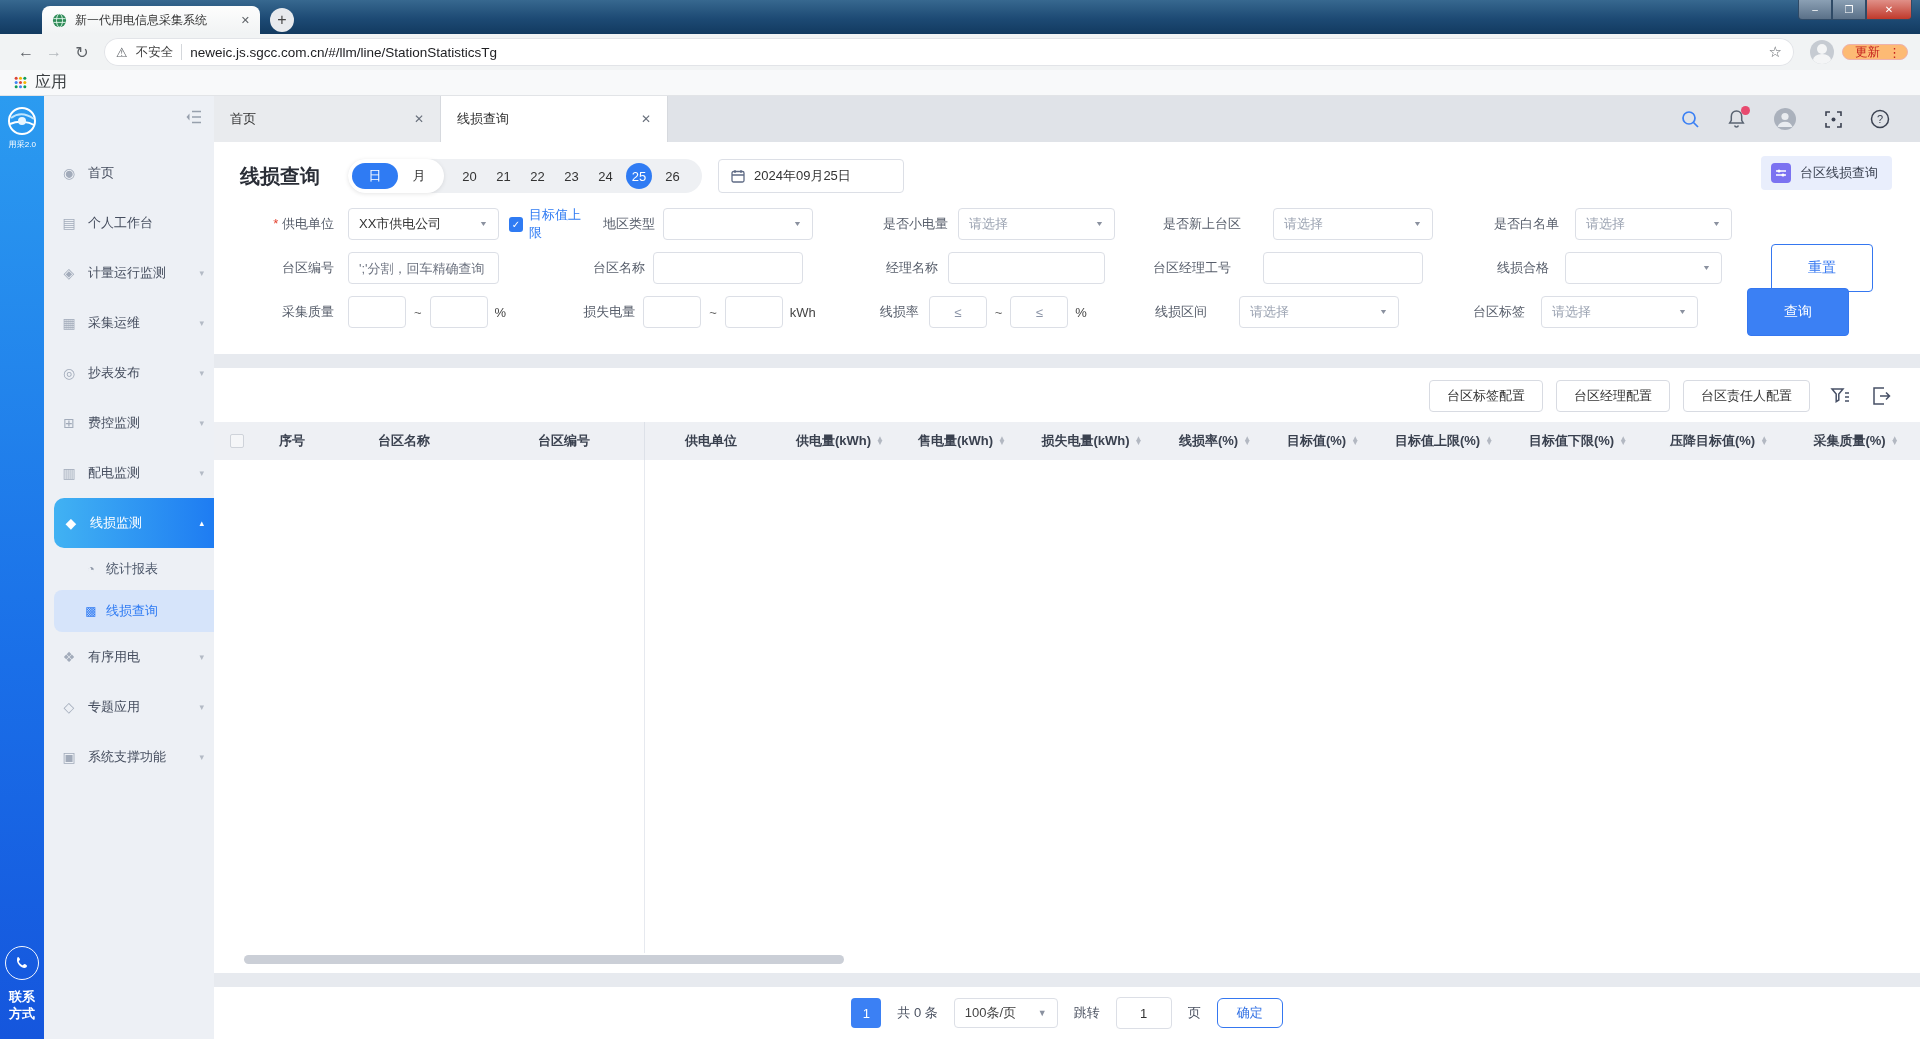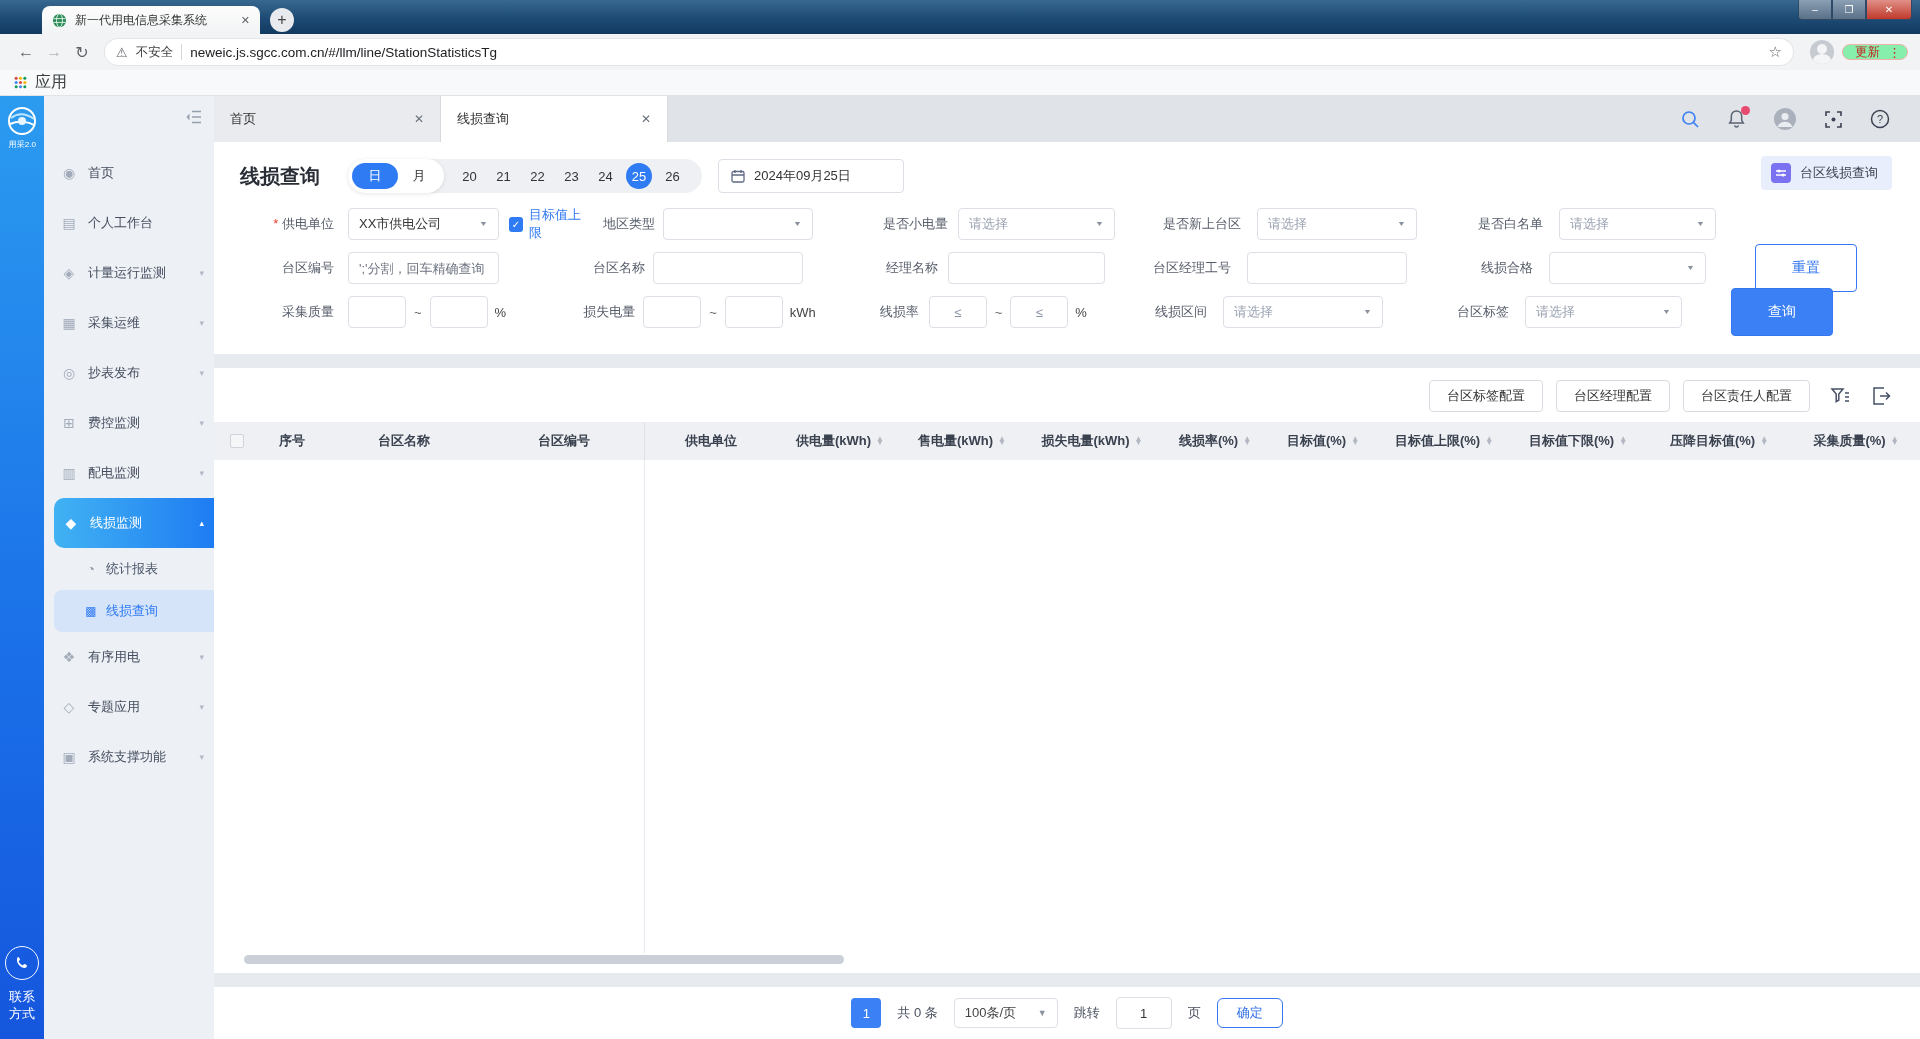--- a/index.html
+++ b/index.html
@@ -22,32 +22,32 @@
   .navic.dis{color:#b4b8bd}
   .omnibox{flex:1;height:28px;background:#fff;border-radius:14px;box-shadow:inset 0 0 0 1px #e2e4e8;display:flex;align-items:center;padding:0 12px;margin:0 8px;gap:8px}
   .warnic{color:#5f6368;font-size:13px}
   .sec{color:#404040;font-size:12.5px}
   .vsep{width:1px;height:16px;background:#d4d7db}
   .url{font-size:13.5px;color:#202124}
   .star{margin-left:auto;color:#5f6368;font-size:15px}
   .chravatar{width:24px;height:24px;border-radius:50%;background:#c6cbd2;position:relative;overflow:hidden;margin:0 8px}
   .chravatar i{position:absolute;left:7px;top:4px;width:10px;height:10px;border-radius:50%;background:#f4f5f6}
   .chravatar b{position:absolute;left:3px;top:14px;width:18px;height:12px;border-radius:50%;background:#f4f5f6}
-  .updpill{height:16px;border:1px solid #eeb2ac;border-radius:14px;display:flex;align-items:center;gap:8px;padding:0 6px 0 12px;color:#c5221f;font-size:12.5px;background:#86efac}
+  .updpill{height:16px;border:1px solid #eeb2ac;border-radius:14px;display:flex;align-items:center;gap:8px;padding:0 6px 0 12px;color:#c5221f;font-size:12.5px;background:#fdba74}
   .kebab{font-size:13px;letter-spacing:0}
   .bookmarks{height:26px;background:#f8f9fa;border-bottom:1px solid #e2e4e7;display:flex;align-items:center;gap:8px;padding:0 14px;font-size:16px;color:#3c4043}
 
   
   .app{display:flex;height:943px}
   .strip{width:44px;background:linear-gradient(180deg,#2b9bf0 0%,#1a6fe8 60%,#1556dd 100%);display:flex;flex-direction:column;align-items:center;position:relative;flex-shrink:0}
   .logo{margin-top:10px}
   .logotxt{color:#fff;font-size:9px;margin-top:2px;white-space:nowrap;transform:scale(.9)}
   .contact{position:absolute;bottom:16px;display:flex;flex-direction:column;align-items:center;gap:8px}
   .phc{width:34px;height:34px;border:1.5px solid rgba(255,255,255,.95);border-radius:50%}
-  .ctxt{color:#fff;font-size:13px;font-weight:normal;line-height:1.35;text-align:center}
+  .ctxt{color:#fff;font-size:13px;font-weight:bold;line-height:1.35;text-align:center}
 
   .menu{width:170px;background:#edf0f5;position:relative;padding-top:52px;flex-shrink:0}
   .fold{position:absolute;top:14px;right:12px;color:#97a0ad}
   .mitem{height:50px;display:flex;align-items:center;gap:10px;padding-left:16px;font-size:13px;color:#454d5e;position:relative}
   .mic{width:18px;text-align:center;color:#a2abba;font-size:14px;flex-shrink:0}
   .caret{position:absolute;right:10px;font-size:9px;color:#b3bac5}
   .mitem.active{background:linear-gradient(90deg,#41b2f3,#1e7cf2);color:#fff;margin-left:10px;padding-left:8px;border-radius:10px 0 0 10px}
   .mitem.active .mic{color:#fff}
   .mitem.active .caret{color:#fff}
   .msub{height:42px;display:flex;align-items:center;gap:8px;padding-left:40px;font-size:13px;color:#4a5568}
@@ -90,21 +90,21 @@
   input.tin{height:32px;border:1px solid #dcdfe6;border-radius:4px;padding:0 10px;font-size:13px;color:#333;outline:none;font-family:inherit}
   input.tin::placeholder{color:#6d7380}
   .sm{width:58px;text-align:center;padding:0 4px}
   .lte{color:#8a93a6}
   .tld{margin:0 8px;color:#666}
   .unit{margin-left:7px;color:#444}
   .chk{display:flex;align-items:center;gap:6px;margin-left:10px;width:80px;flex-shrink:0}
   .box{width:15px;height:15px;border-radius:3px;background:#2f7bf3;color:#fff;font-size:10px}
   .chkl{color:#2f7bf3;font-size:13px}
   .l1{width:94px}.l2{width:146px}.l2a{width:66px}.l3{width:135px}.l4{width:126px}.l5{width:126px}
-  .m1{margin-right:14px}.m2{margin-right:8px}.m3{margin-right:10px}.m4{margin-right:16px}.m5{margin-right:16px}
+  .m1{margin-right:14px}.m2{margin-right:8px}.m3{margin-right:10px}.m4{margin-right:32px}.m5{margin-right:16px}
   .c1{width:151px}.c2{width:150px}.c3{width:157px}.c4{width:160px}.c5{width:157px}
   .g2l3{width:129px}.g3l3{width:103px}.g4l3{width:120px}
   .abtn{margin-left:49px;width:102px;height:48px;border-radius:4px;font-size:14px;flex-shrink:0}
   .reset{border:1px solid #3577f0;color:#3577f0;background:#fff}
   .query{border:1px solid #3577f0;color:#fff;background:#3b80f4}
 
   .card2{margin-top:14px;flex:1;display:flex;flex-direction:column;padding-top:10px;min-height:0}
   .btnrow{display:flex;justify-content:flex-end;align-items:center;gap:13px;padding-right:28px;height:36px}
   .obtn{height:32px;padding:0 17px;border:1px solid #d8dbe2;border-radius:4px;background:#fff;font-size:13px;color:#333;display:flex;align-items:center}
   .ibtn{margin-left:6px;display:flex}

